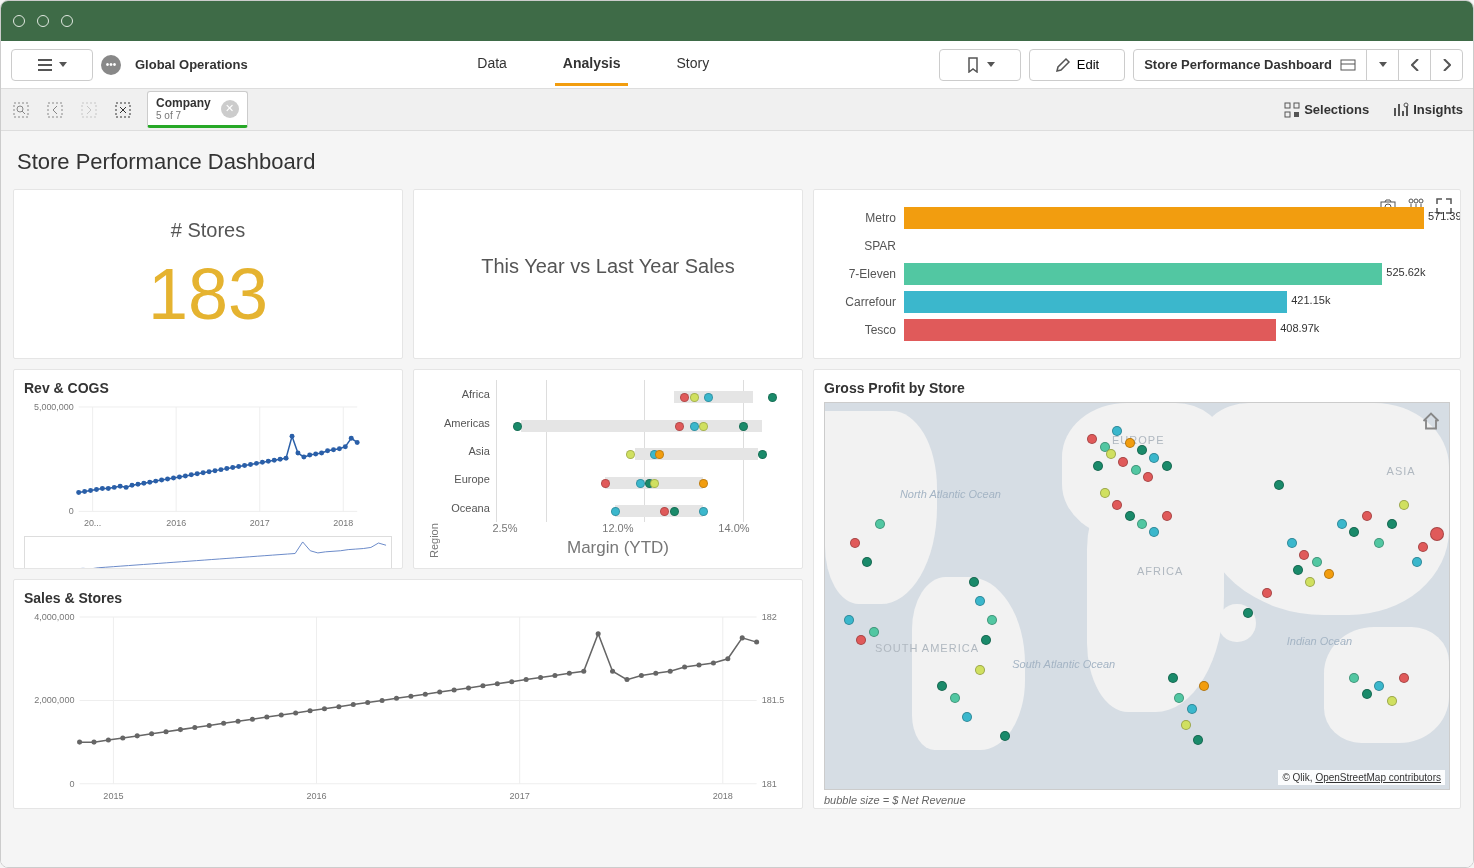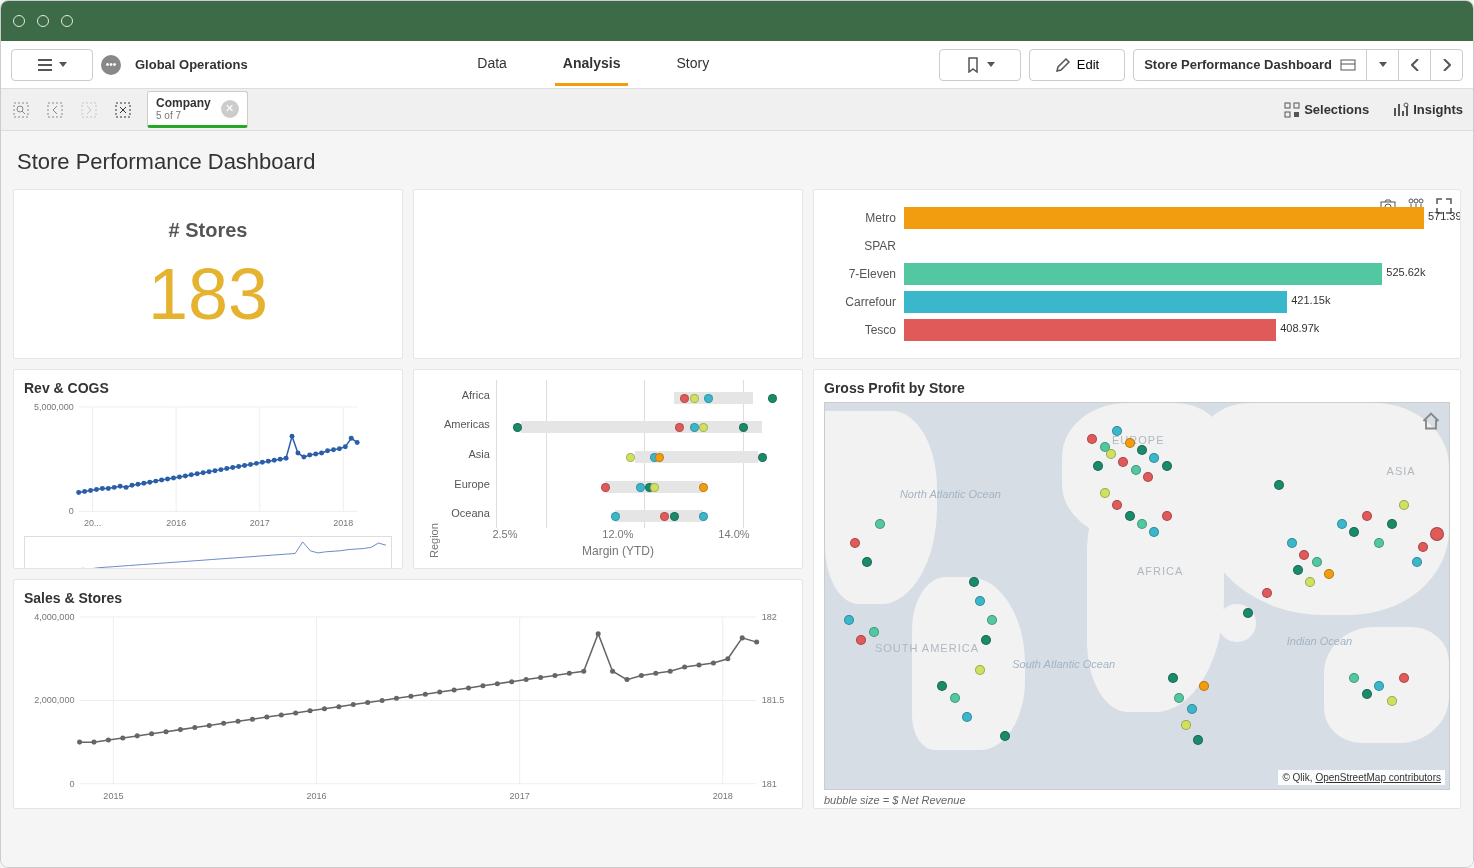--- a/index.html
+++ b/index.html
@@ -22,35 +22,35 @@
 .chip .lbl { font-weight: 600; font-size: 12px; }
 .chip .sub { font-size: 10px; color: #777; }
 .chip-close { width: 18px; height: 18px; background: #ccc; border-radius: 50%; color: #fff; display: flex; align-items: center; justify-content: center; font-size: 11px; cursor: pointer; }
 .sel-right { margin-left: auto; display: flex; align-items: center; gap: 24px; }
 .sel-link { display: flex; align-items: center; gap: 4px; cursor: pointer; font-weight: 600; }
 .content { flex: 1; overflow: auto; padding: 12px; background: #f5f5f5; }
 .page-title { font-size: 22px; font-weight: 400; margin: 6px 0 14px 4px; }
 .grid { display: grid; grid-template-columns: 390px 390px 1fr; grid-template-rows: 170px 200px 230px; gap: 10px; }
 .card { background: #fff; border: 1px solid #e5e5e5; border-radius: 2px; padding: 10px; position: relative; overflow: hidden; }
 .kpi { display: flex; flex-direction: column; align-items: center; justify-content: center; }
-.kpi-label { font-size: 20px; color: #555; margin-bottom: 16px; font-weight: bold; }
+.kpi-label { font-size: 20px; color: #555; margin-bottom: 16px; }
 .kpi-value { font-size: 72px; font-weight: 400; color: #e5b330; line-height: 1; }
 .card-title { font-weight: 700; font-size: 14px; margin-bottom: 6px; }
 .bar-row { display: flex; align-items: center; height: 28px; font-size: 12px; }
 .bar-cat { width: 80px; text-align: right; padding-right: 8px; color: #555; }
 .bar-track { flex: 1; position: relative; height: 22px; }
 .bar-fill { position: absolute; left: 0; top: 0; bottom: 0; }
 .bar-val { position: absolute; top: 3px; font-size: 11px; }
 .tool-icons { position: absolute; top: 8px; right: 8px; display: flex; gap: 12px; color: #555; }
 .region-chart { display: flex; height: 160px; }
 .region-labels { display: flex; flex-direction: column; justify-content: space-around; font-size: 11px; text-align: right; padding-right: 6px; color: #555; }
 .region-plot { flex: 1; position: relative; border-left: 1px solid #ddd; }
 .region-band { position: absolute; background: #e5e5e5; height: 12px; }
 .rdot { position: absolute; width: 9px; height: 9px; border-radius: 50%; border: 1px solid rgba(0,0,0,0.2); }
-.axis-label { text-align: center; font-size: 12px; color: #777; margin-top: 4px; }
+.axis-label { text-align: center; font-size: 17px; color: #777; margin-top: 4px; }
 .side-label { writing-mode: vertical-rl; transform: rotate(180deg); font-size: 11px; color: #777; padding: 0 4px; }
 .map-card { grid-column: 3; grid-row: 2 / span 2; padding: 10px 10px 4px 10px; }
 .map { position: relative; width: 100%; height: calc(100% - 36px); background: #d6dde4; overflow: hidden; border: 1px solid #ccc; }
 .landmass { position: absolute; background: #f2f2f2; }
 .map-label { position: absolute; color: #b0b8c0; font-size: 11px; font-style: normal; letter-spacing: 1px; }
 .map-label.ocean { color: #a4b4c4; font-style: italic; letter-spacing: 0; }
 .mdot { position: absolute; border-radius: 50%; border: 1px solid rgba(0,0,0,0.25); width: 10px; height: 10px; }
 .map-attr { position: absolute; right: 4px; bottom: 4px; background: rgba(255,255,255,0.9); font-size: 10px; padding: 2px 4px; }
 .map-attr a { color: #333; }
 .map-footer { font-size: 11px; color: #666; font-style: italic; padding-top: 4px; }
@@ -186,20 +186,21 @@
     <h1 class="page-title">Store Performance Dashboard</h1>
 
     <div class="grid">
 
       <div class="card kpi">
         <div class="kpi-label"># Stores</div>
         <div class="kpi-value">183</div>
       </div>
 
       <div class="card kpi">
+        <div class="kpi-label">This Year vs Last Year Sales</div>
       </div>
 
       <div class="card" style="grid-column:3; grid-row:1;">
         <div class="tool-icons">
           <span><svg class="ico" viewBox="0 0 16 16">
                 <rect x="1" y="4" width="14" height="10" fill="none" stroke="#555"></rect>
                 <circle cx="8" cy="9" r="3" fill="none" stroke="#555"></circle>
                 <path d="M5 4l1-2h4l1 2" fill="none" stroke="#555"></path>
               </svg></span>
           <span><svg class="ico" viewBox="0 0 16 16">

